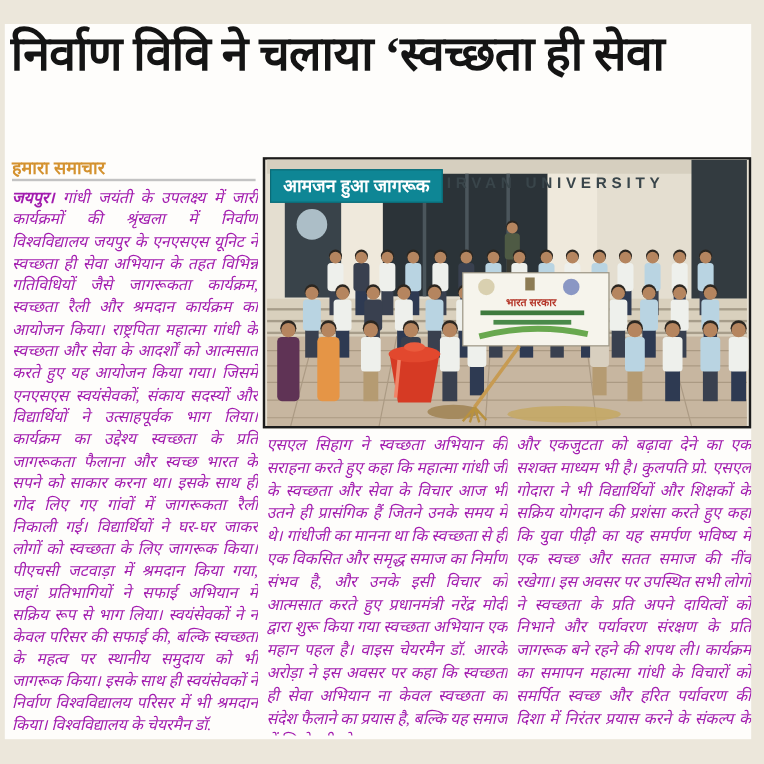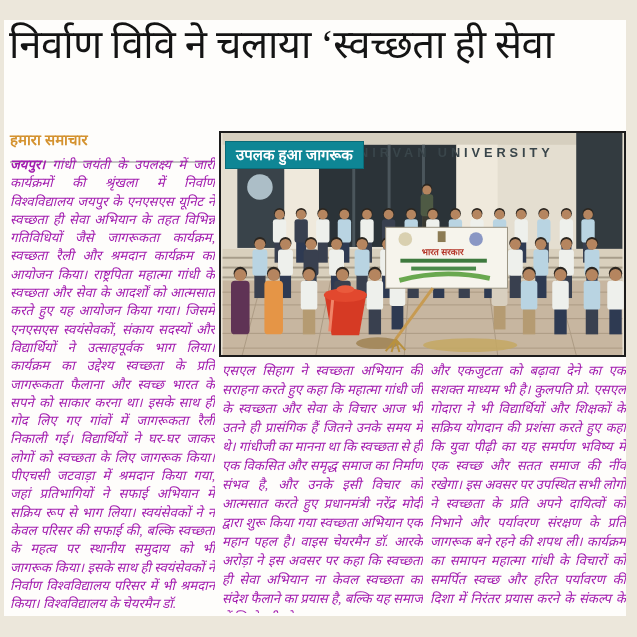--- a/index.html
+++ b/index.html
@@ -7,28 +7,28 @@
     width:637px;height:637px;position:relative;overflow:hidden;
     background:#ece7db;
     font-family:"Liberation Serif","DejaVu Serif",serif;
   }
   .sheet{
     position:absolute;left:4px;top:20px;width:622px;height:596px;
     background:#fefdfb;
   }
   .headline{
     position:absolute;left:5px;top:0;width:614px;
-    font-weight:normal;color:#141414;
+    font-weight:bold;color:#141414;
     font-size:40px;line-height:50px;letter-spacing:-0.5px;
     white-space:nowrap;
   }
   .kicker{
     position:absolute;left:6px;top:109px;width:203px;
     color:#d4922f;font-weight:bold;font-size:15px;
-    border-bottom:2px solid #c3c3c3;padding-bottom:12px;
+    border-bottom:2px solid #c3c3c3;padding-bottom:0;
     font-family:"Liberation Sans","DejaVu Sans",sans-serif;
   }
   .col{
     position:absolute;text-align:justify;color:#a21caf;
     font-size:13.2px;line-height:18.3px;overflow:hidden;font-style:italic;
   }
   .col-left{left:6px;top:136px;width:205px;height:457px;}
   .col-mid{left:218px;top:341px;width:201px;height:252px;line-height:19px;}
   .col-right{left:426px;top:341px;width:196px;height:252px;line-height:19px;}
   .dateline{font-weight:bold;}
@@ -54,21 +54,21 @@
   </div>
 
   <div class="kicker">हमारा समाचार</div>
 
   <div class="col col-left">
     <span class="dateline">जयपुर।</span>
     <span>गांधी जयंती के उपलक्ष्य में जारी कार्यक्रमों की श्रृंखला में निर्वाण विश्वविद्यालय जयपुर के एनएसएस यूनिट ने स्वच्छता ही सेवा अभियान के तहत विभिन्न गतिविधियों जैसे जागरूकता कार्यक्रम, स्वच्छता रैली और श्रमदान कार्यक्रम का आयोजन किया। राष्ट्रपिता महात्मा गांधी के स्वच्छता और सेवा के आदर्शों को आत्मसात करते हुए यह आयोजन किया गया। जिसमें एनएसएस स्वयंसेवकों, संकाय सदस्यों और विद्यार्थियों ने उत्साहपूर्वक भाग लिया। कार्यक्रम का उद्देश्य स्वच्छता के प्रति जागरूकता फैलाना और स्वच्छ भारत के सपने को साकार करना था। इसके साथ ही गोद लिए गए गांवों में जागरूकता रैली निकाली गई। विद्यार्थियों ने घर-घर जाकर लोगों को स्वच्छता के लिए जागरूक किया। पीएचसी जटवाड़ा में श्रमदान किया गया, जहां प्रतिभागियों ने सफाई अभियान में सक्रिय रूप से भाग लिया। स्वयंसेवकों ने न केवल परिसर की सफाई की, बल्कि स्वच्छता के महत्व पर स्थानीय समुदाय को भी जागरूक किया। इसके साथ ही स्वयंसेवकों ने निर्वाण विश्वविद्यालय परिसर में भी श्रमदान किया। विश्वविद्यालय के चेयरमैन डॉ.</span>
   </div>
 
   <div class="photo">
-    <div class="badge">उपलक हुआ जागरूक</div>
+    <div class="badge">आमजन हुआ जागरूक</div>
     <svg viewBox="0 0 407 226">
 
       <rect x="0" y="0" width="407" height="150" fill="#e4ded0"></rect>
       <rect x="0" y="0" width="407" height="12" fill="#d6cfbf"></rect>
       <rect x="15" y="25" width="48" height="92" fill="#39434a"></rect>
       <circle cx="38" cy="55" r="13" fill="#c9dde6" opacity="0.8"></circle>
       <rect x="98" y="12" width="140" height="104" fill="#2b3338"></rect>
       <rect x="132" y="12" width="3" height="104" fill="#4b565c"></rect>
       <rect x="168" y="12" width="3" height="104" fill="#4b565c"></rect>
       <rect x="203" y="12" width="3" height="104" fill="#4b565c"></rect>

